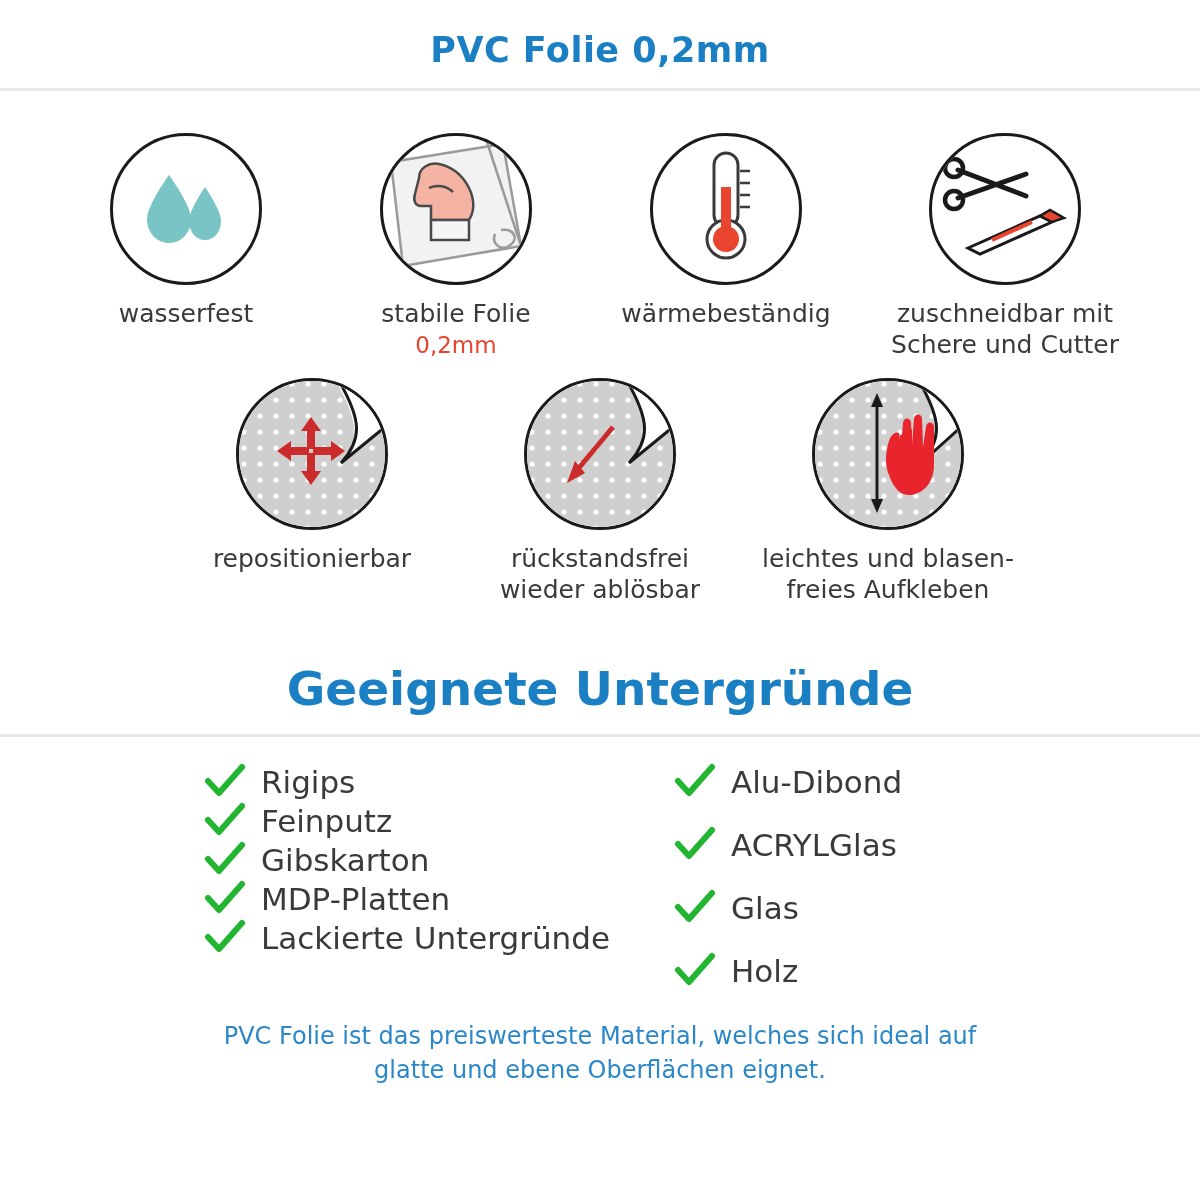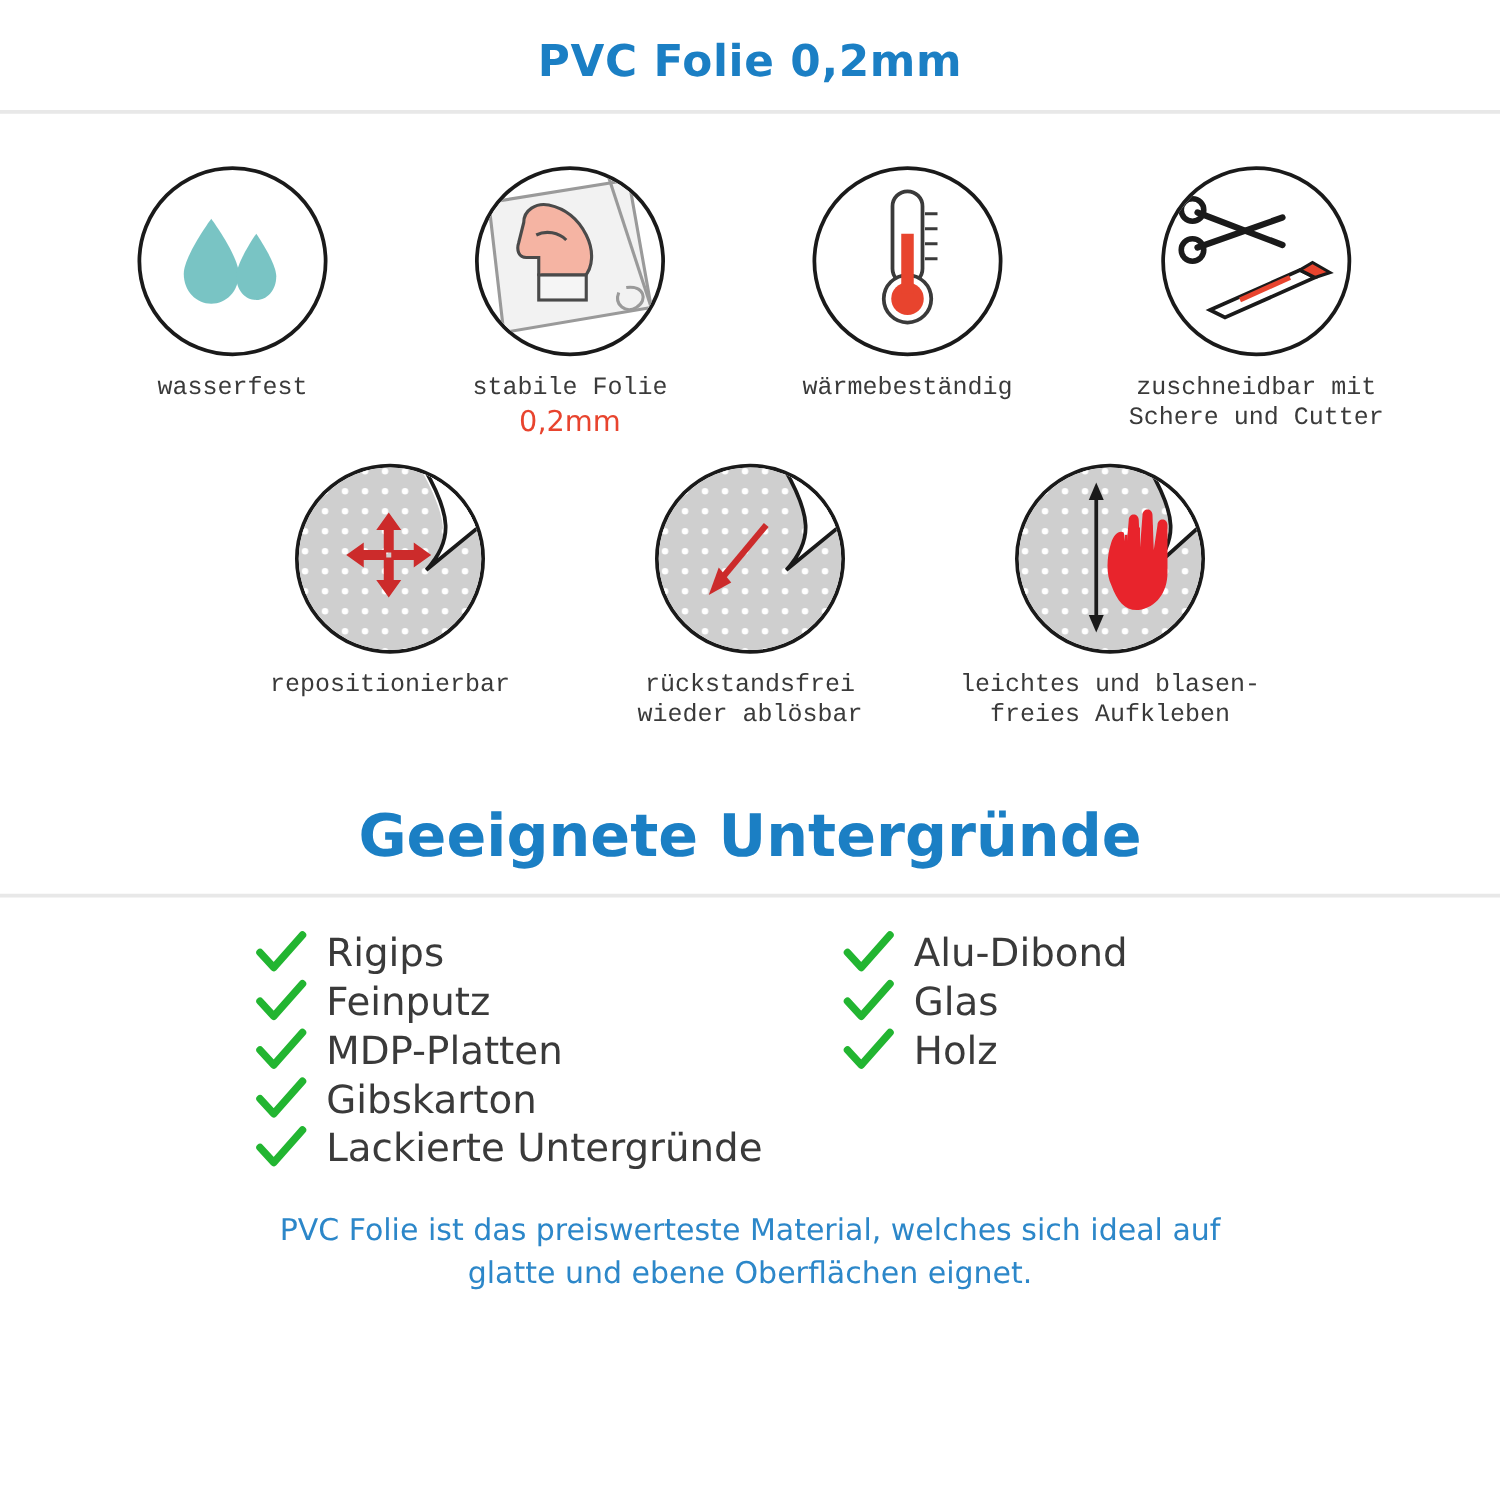--- a/index.html
+++ b/index.html
@@ -70,24 +70,23 @@
     position: relative;
     overflow: hidden;
     background: #fff;
     display: flex;
     align-items: center;
     justify-content: center;
   }
   .feature-label {
     margin-top: 14px;
     text-align: center;
-    font-size: 20px;
+    font-size: 25px;
     color: #3a3a3a;
     line-height: 1.22;
-    font-family: Liberation Mono, monospace;
   }
   .feature-sublabel {
     text-align: center;
     font-size: 23px;
     color: #e8442e;
     line-height: 1.2;
     margin-top: 2px;
   }
 
   
@@ -95,21 +94,21 @@
     display: flex;
     justify-content: center;
     margin-top: 28px;
   }
   .substrate-col {
     display: flex;
     flex-direction: column;
     text-align: center;
   }
   .substrate-col.left { width: 470px; padding-left: 100px; }
-  .substrate-col.right { width: 420px; padding-left: 0px; }
+  .substrate-col.right { width: 420px; padding-left: 0px; gap: 24px; }
   .substrate-item {
     display: flex;
     align-items: center;
     margin-bottom: 5px;
   }
   .check {
     width: 40px;
     height: 34px;
     flex: 0 0 40px;
     position: relative;
@@ -324,53 +323,61 @@
         </span>
         <span class="substrate-label">Feinputz</span>
       </div>
 
       <div class="substrate-item">
         <span class="check">
           <svg width="40" height="34" viewBox="0 0 40 34">
               <path d="M3 16 L14 28 L37 2" fill="none" stroke="#22b531" stroke-width="6" stroke-linecap="round" stroke-linejoin="round"></path>
             </svg>
         </span>
+        <span class="substrate-label">Gibskarton</span>
+      </div>
+
+      <div class="substrate-item">
+        <span class="check">
+          <svg width="40" height="34" viewBox="0 0 40 34">
+              <path d="M3 16 L14 28 L37 2" fill="none" stroke="#22b531" stroke-width="6" stroke-linecap="round" stroke-linejoin="round"></path>
+            </svg>
+        </span>
         <span class="substrate-label">MDP-Platten</span>
       </div>
 
       <div class="substrate-item">
         <span class="check">
           <svg width="40" height="34" viewBox="0 0 40 34">
               <path d="M3 16 L14 28 L37 2" fill="none" stroke="#22b531" stroke-width="6" stroke-linecap="round" stroke-linejoin="round"></path>
             </svg>
         </span>
-        <span class="substrate-label">Gibskarton</span>
-      </div>
-
-      <div class="substrate-item">
-        <span class="check">
-          <svg width="40" height="34" viewBox="0 0 40 34">
-              <path d="M3 16 L14 28 L37 2" fill="none" stroke="#22b531" stroke-width="6" stroke-linecap="round" stroke-linejoin="round"></path>
-            </svg>
-        </span>
         <span class="substrate-label">Lackierte Untergründe</span>
       </div>
     </div>
 
     <div class="substrate-col right">
 
       <div class="substrate-item">
         <span class="check">
           <svg width="40" height="34" viewBox="0 0 40 34">
               <path d="M3 16 L14 28 L37 2" fill="none" stroke="#22b531" stroke-width="6" stroke-linecap="round" stroke-linejoin="round"></path>
             </svg>
         </span>
         <span class="substrate-label">Alu-Dibond</span>
       </div>
 
+      <div class="substrate-item">
+        <span class="check">
+          <svg width="40" height="34" viewBox="0 0 40 34">
+              <path d="M3 16 L14 28 L37 2" fill="none" stroke="#22b531" stroke-width="6" stroke-linecap="round" stroke-linejoin="round"></path>
+            </svg>
+        </span>
+        <span class="substrate-label">ACRYLGlas</span>
+      </div>
 
       <div class="substrate-item">
         <span class="check">
           <svg width="40" height="34" viewBox="0 0 40 34">
               <path d="M3 16 L14 28 L37 2" fill="none" stroke="#22b531" stroke-width="6" stroke-linecap="round" stroke-linejoin="round"></path>
             </svg>
         </span>
         <span class="substrate-label">Glas</span>
       </div>
 

